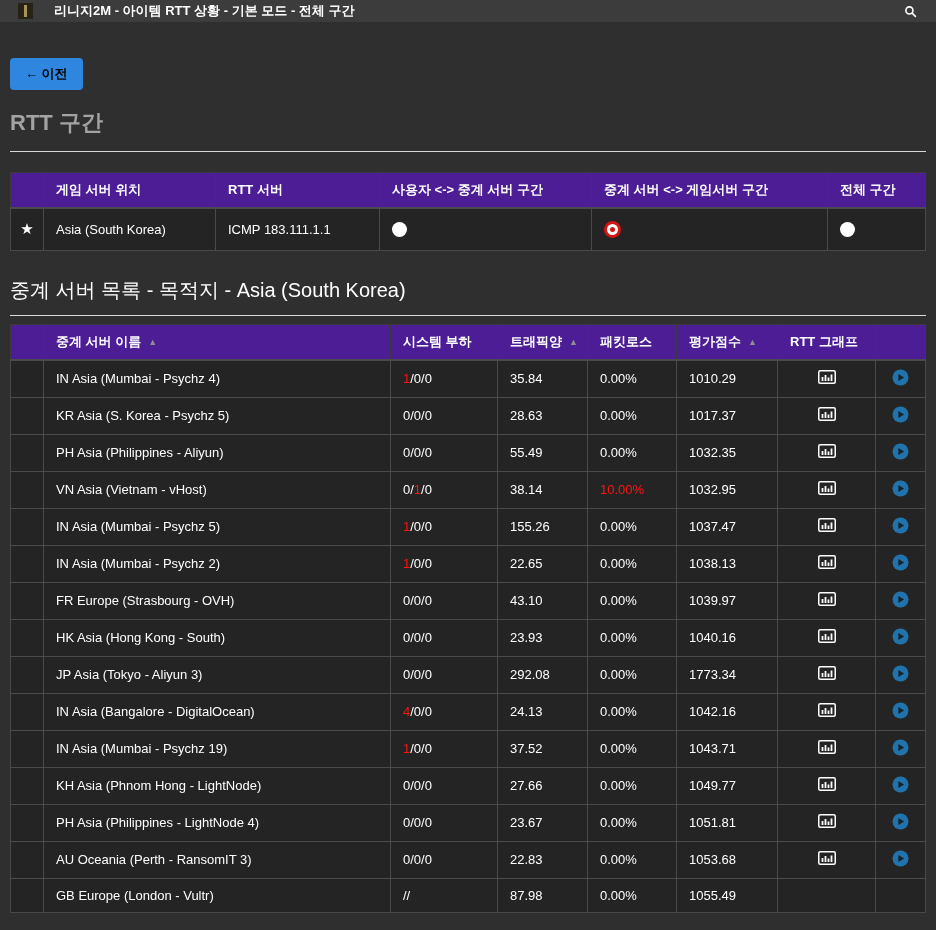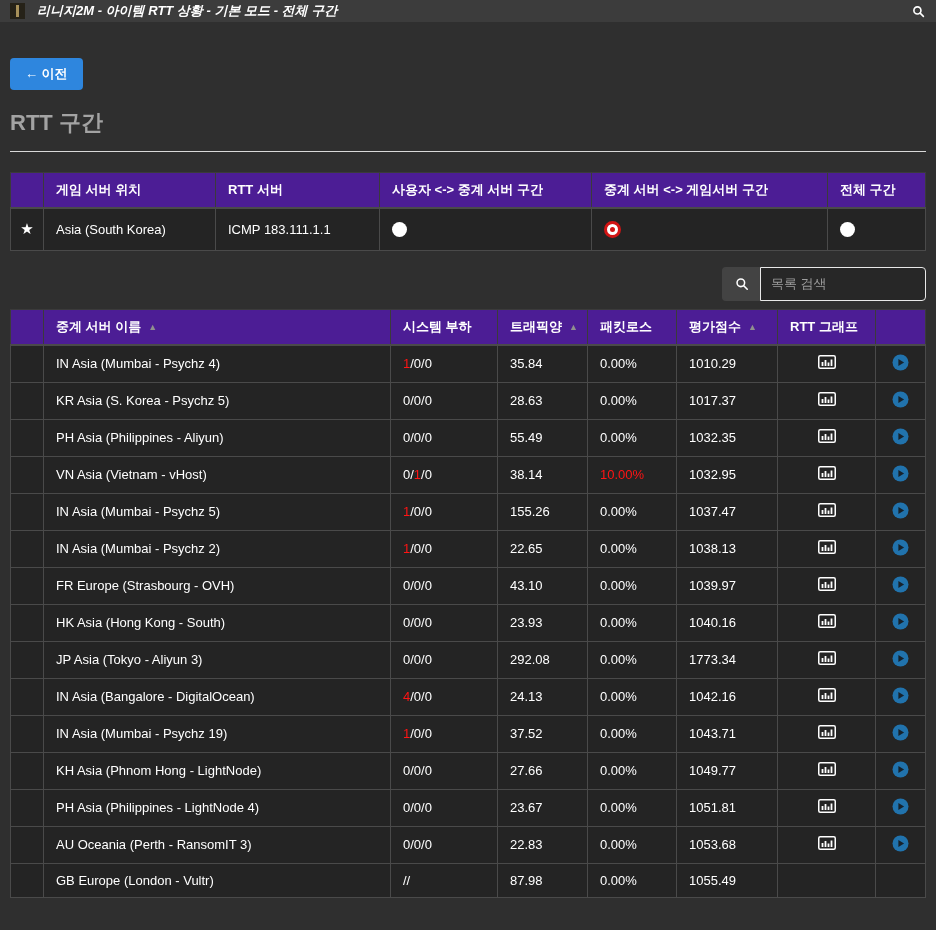--- a/index.html
+++ b/index.html
@@ -6,36 +6,36 @@
   html, body { margin: 0; padding: 0; }
   body {
     width: 936px; height: 930px; overflow: hidden;
     background: #2f2f2f;
     font-family: "Liberation Sans", "DejaVu Sans", sans-serif;
     color: #fff;
   }
   
   .topbar {
     height: 22px; background: #3c3c3c;
-    display: flex; align-items: center; padding: 0 10px; gap: 12px; font-style: italic;
+    display: flex; align-items: center; padding: 0 18px; gap: 21px;
   }
   .logo {
     width: 15px; height: 16px; background: #262218; position: relative; flex: 0 0 auto;
   }
   .logo::after {
     content: ""; position: absolute; left: 6px; top: 2px; width: 3px; height: 12px;
     background: #a8915a;
   }
   .topbar-title { font-size: 13px; font-weight: bold; color: #fff; flex: 1 1 auto; }
   .topbar-search { width: 16px; height: 16px; display: flex; align-items: center; justify-content: center; cursor: pointer; }
   
   .content { padding: 0 10px; }
   .back-btn {
     margin-top: 36px; display: inline-block;
-    background: #2e86de; color: #ffffff; border: none; border-radius: 4px;
+    background: #2e86de; color: #000000; border: none; border-radius: 4px;
     font-family: inherit; font-size: 13px; font-weight: bold;
     padding: 7px 15px; cursor: pointer;
   }
   h1.section-title {
     margin: 18px 0 0 0; font-size: 22px; font-weight: bold; color: #a3a3a3;
     padding-bottom: 13px; border-bottom: 1px solid #d9d9d9;
   }
   h2.section-title {
     margin: 26px 0 0 0; font-size: 20px; font-weight: normal; color: #fff;
     padding-bottom: 11px; border-bottom: 1px solid #d9d9d9;
@@ -131,32 +131,22 @@
         <td class="c-center"><span class="star-icon"></span></td>
         <td>Asia (South Korea)</td>
         <td>ICMP 183.111.1.1</td>
         <td><span class="radio"></span></td>
         <td><span class="radio selected"></span></td>
         <td><span class="radio"></span></td>
       </tr>
     </tbody>
   </table>
 
-
-  <div class="search-row">
-    <div class="search-group">
-      <div class="search-addon">
-        <svg width="14" height="14" viewBox="0 0 24 24">
-            <circle cx="10" cy="10" r="6.5" fill="none" stroke="#fff" stroke-width="2.6"></circle>
-            <line x1="15" y1="15" x2="21" y2="21" stroke="#fff" stroke-width="2.6" stroke-linecap="round"></line>
-          </svg>
-      </div>
-      <input class="search-input" type="text" placeholder="목록 검색" style="">
-    </div>
-  </div>
+  <h2 class="section-title">중계 서버 목록 - 목적지 - Asia (South Korea)</h2>
+
 
   <div class="relay-table-wrap">
     <table class="relay-table">
       <colgroup>
         <col style="width:33px">
           <col style="width:347px">
           <col style="width:107px">
           <col style="width:90px">
         <col style="width:89px">
           <col style="width:101px">

